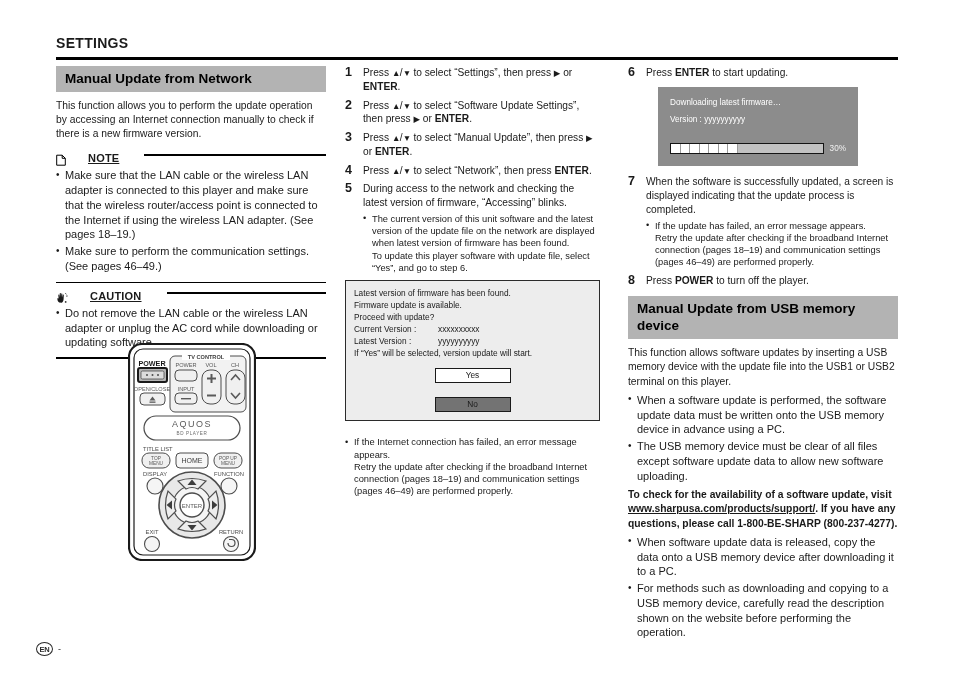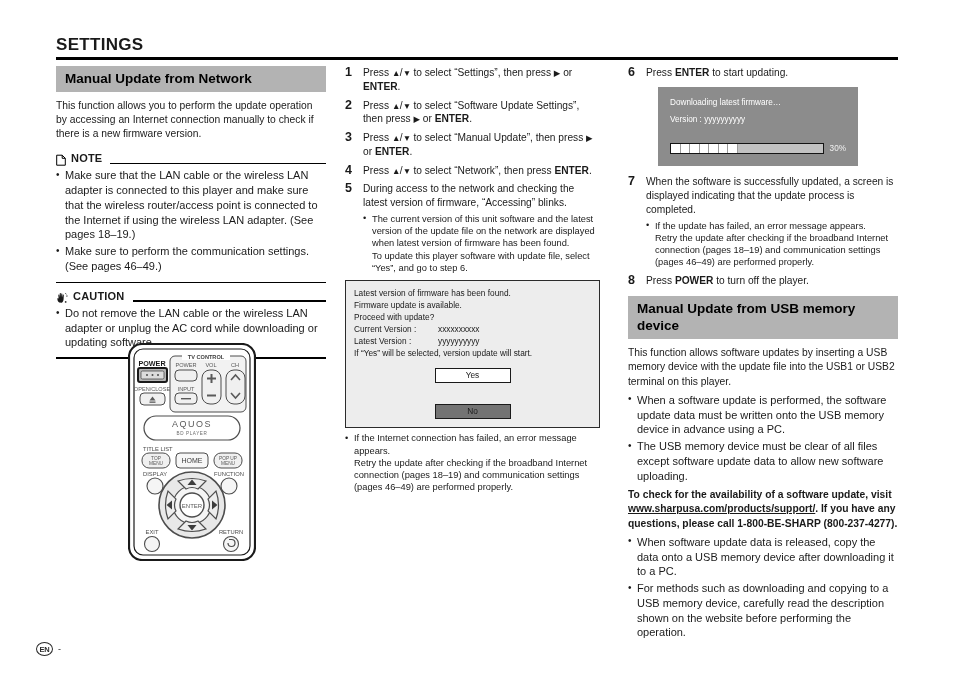--- a/index.html
+++ b/index.html
@@ -10,21 +10,21 @@
     font-family: "Liberation Sans", sans-serif;
     color: #1a1a1a;
     overflow: hidden;
     position: relative;
   }
   .page { position:absolute; left:0; top:0; width:954px; height:675px; }
 
   
   .hdr-title {
     position:absolute; left:56px; top:35px;
-    font-size:17px; font-weight:bold; letter-spacing:0.3px;
+    font-size:14px; font-weight:bold; letter-spacing:0.3px;
   }
   .hdr-rule {
     position:absolute; left:56px; top:57px; width:842px; height:3px;
     background:#000;
   }
 
   
   .col { position:absolute; top:66px; }
   .col-left  { left:56px;  width:270px; }
   .col-mid   { left:345px; width:255px; }
@@ -39,22 +39,23 @@
     line-height:1.25;
   }
 
   .body-text {
     font-size:10.3px; line-height:1.38; margin-top:7px;
   }
   .body-text.bold { font-weight:bold; }
 
   
   .tag-row {
-    display:flex; align-items:flex-end; gap:5px;
+    display:flex; align-items:flex-start; gap:22px;
     margin-top:11px;
+    text-decoration:underline;
   }
   .tag-row .tag-label { font-size:11px; font-weight:bold; letter-spacing:0.2px; white-space:nowrap; }
   .tag-row .tag-rule { flex:1; height:1.6px; background:#000; margin-left:3px; margin-top:2px; }
   .note-icon { width:10px; height:12px; display:block; }
   .caution-icon { width:12px; height:12px; display:block; }
 
   .hr-thin { height:1.4px; background:#000; margin-top:8px; }
   .hr-thin.b { margin-top:7px; }
 
   ul.bullets { list-style:none; margin:4px 0 0 0; padding:0; }
@@ -89,21 +90,21 @@
     border:1.2px solid #2b2b2b;
     background:#ededed;
     padding:6px 8px 8px 8px;
     margin-top:6px;
     font-family:"Liberation Sans", sans-serif;
   }
   .fw-line { font-size:8.3px; line-height:1.45; white-space:nowrap; }
   .fw-vrow { display:flex; font-size:8.3px; line-height:1.45; }
   .fw-vrow .lbl { width:84px; flex:0 0 84px; }
   .fw-vrow .val { }
-  .fw-buttons { margin-top:9px; display:flex; flex-direction:column; align-items:center; gap:21px; }
+  .fw-buttons { margin-top:9px; display:flex; flex-direction:column; align-items:center; gap:14px; }
   .fw-btn {
     width:76px; text-align:center; font-size:8.3px;
     border:1.2px solid #1a1a1a; padding:1px 0 2px 0;
   }
   .fw-btn.yes { background:#ffffff; }
   .fw-btn.no { background:#737373; }
 
   
   .dl-dialog {
     background:#8c8c8c; color:#ffffff;
@@ -332,21 +333,21 @@
         <span class="lbl">Latest Version  :</span>
         <span class="val">yyyyyyyyyy</span>
       </div>
       <div class="fw-line">If “Yes” will be selected, version update will start.</div>
       <div class="fw-buttons">
         <div class="fw-btn yes">Yes</div>
         <div class="fw-btn no">No</div>
       </div>
     </div>
 
-    <ul class="sub-bullets" style="margin-top:4px;">
+    <ul class="sub-bullets" style="margin-top:15px;">
       <li>
         <span>If the Internet connection has failed, an error message appears.</span>
         <span class="cont">Retry the update after checking if the broadband Internet connection (pages 18–19) and communication settings (pages 46–49) are performed properly.</span>
       </li>
     </ul>
   </div>
 
   <div class="col col-right">
 
     <div class="step">

